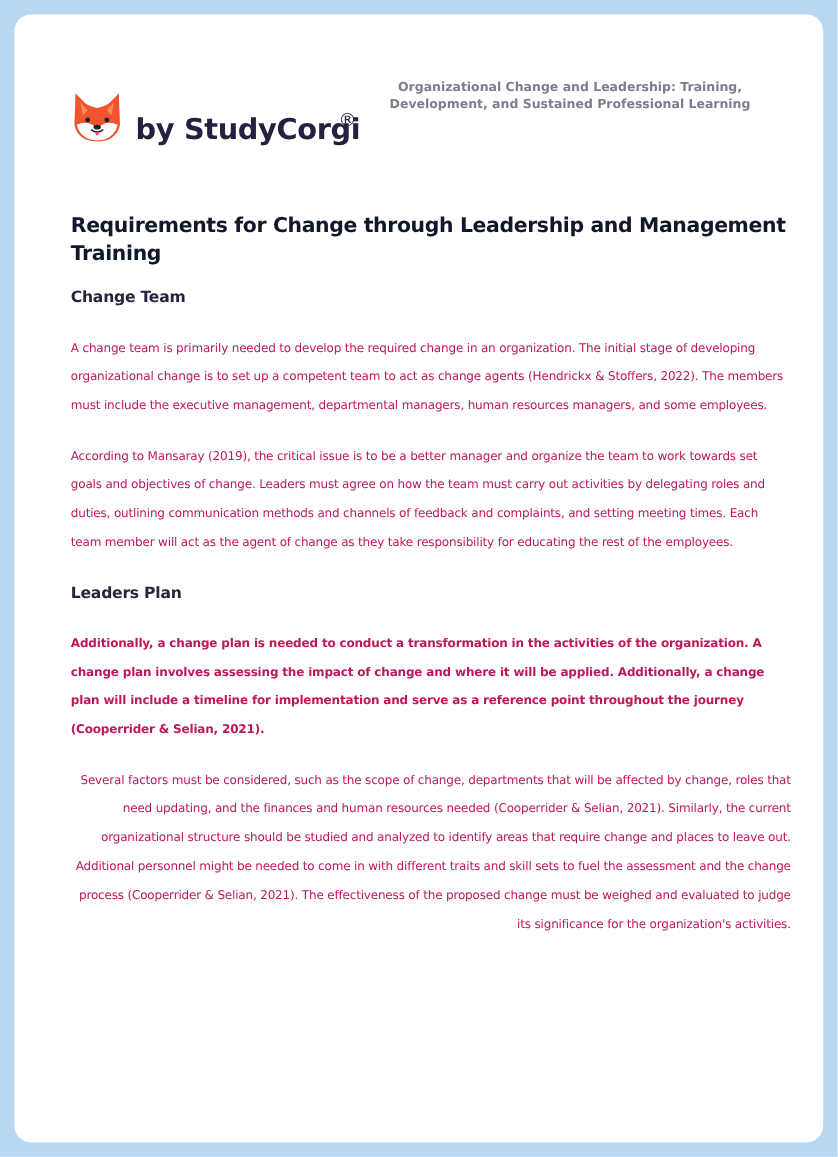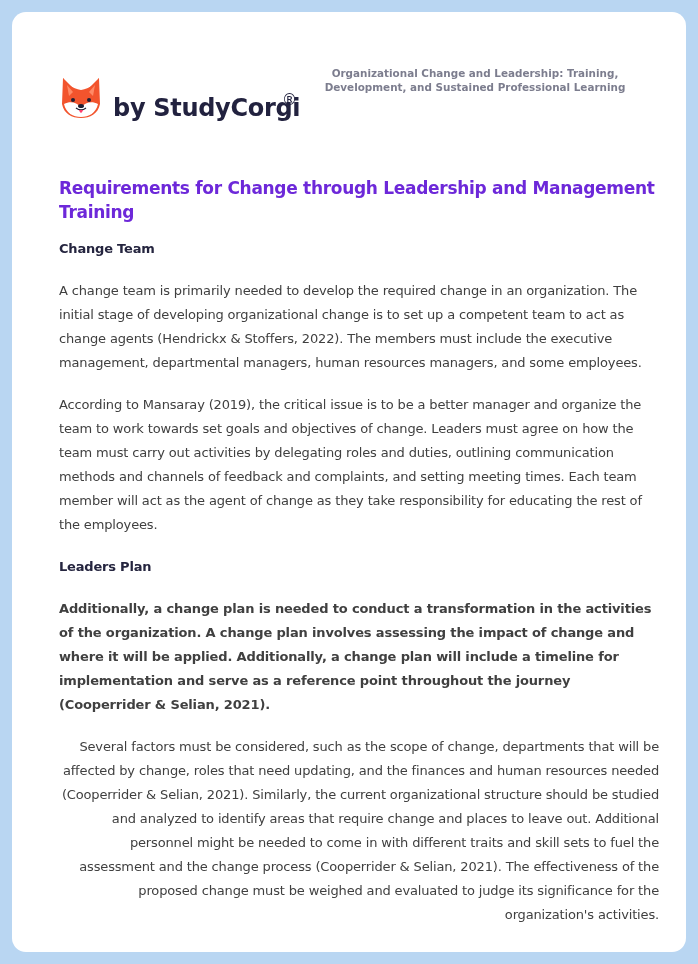--- a/index.html
+++ b/index.html
@@ -69,38 +69,38 @@
     position: absolute;
     left: 47px; top: 164px;
     width: 600px;
   }
   h1 {
     margin: 0;
     font-family: "DejaVu Sans", sans-serif;
     font-weight: bold;
     font-size: 17px;
     line-height: 24px;
-    color: #6d28d9;
+    color: #0f172a;
     letter-spacing: -0.3px;
   }
   h2 {
     margin: 0;
     font-family: "DejaVu Sans", sans-serif;
     font-weight: bold;
     font-size: 13px;
     line-height: 24px;
     color: #25253f;
     letter-spacing: -0.2px;
   }
   p {
     margin: 0;
     font-family: "DejaVu Sans", sans-serif;
-    font-size: 13px;
+    font-size: 10px;
     line-height: 24px;
-    color: #404040;
+    color: #be185d;
     letter-spacing: -0.15px;
   }
   .h2-team { margin-top: 13px; }
   .p1 { margin-top: 18px; }
   .p2 { margin-top: 18px; }
   .h2-plan { margin-top: 18px; }
   .p3 { margin-top: 18px; font-weight: bold; }
   .p4 { margin-top: 18px; text-align: right; }
 </style>
 </head>

